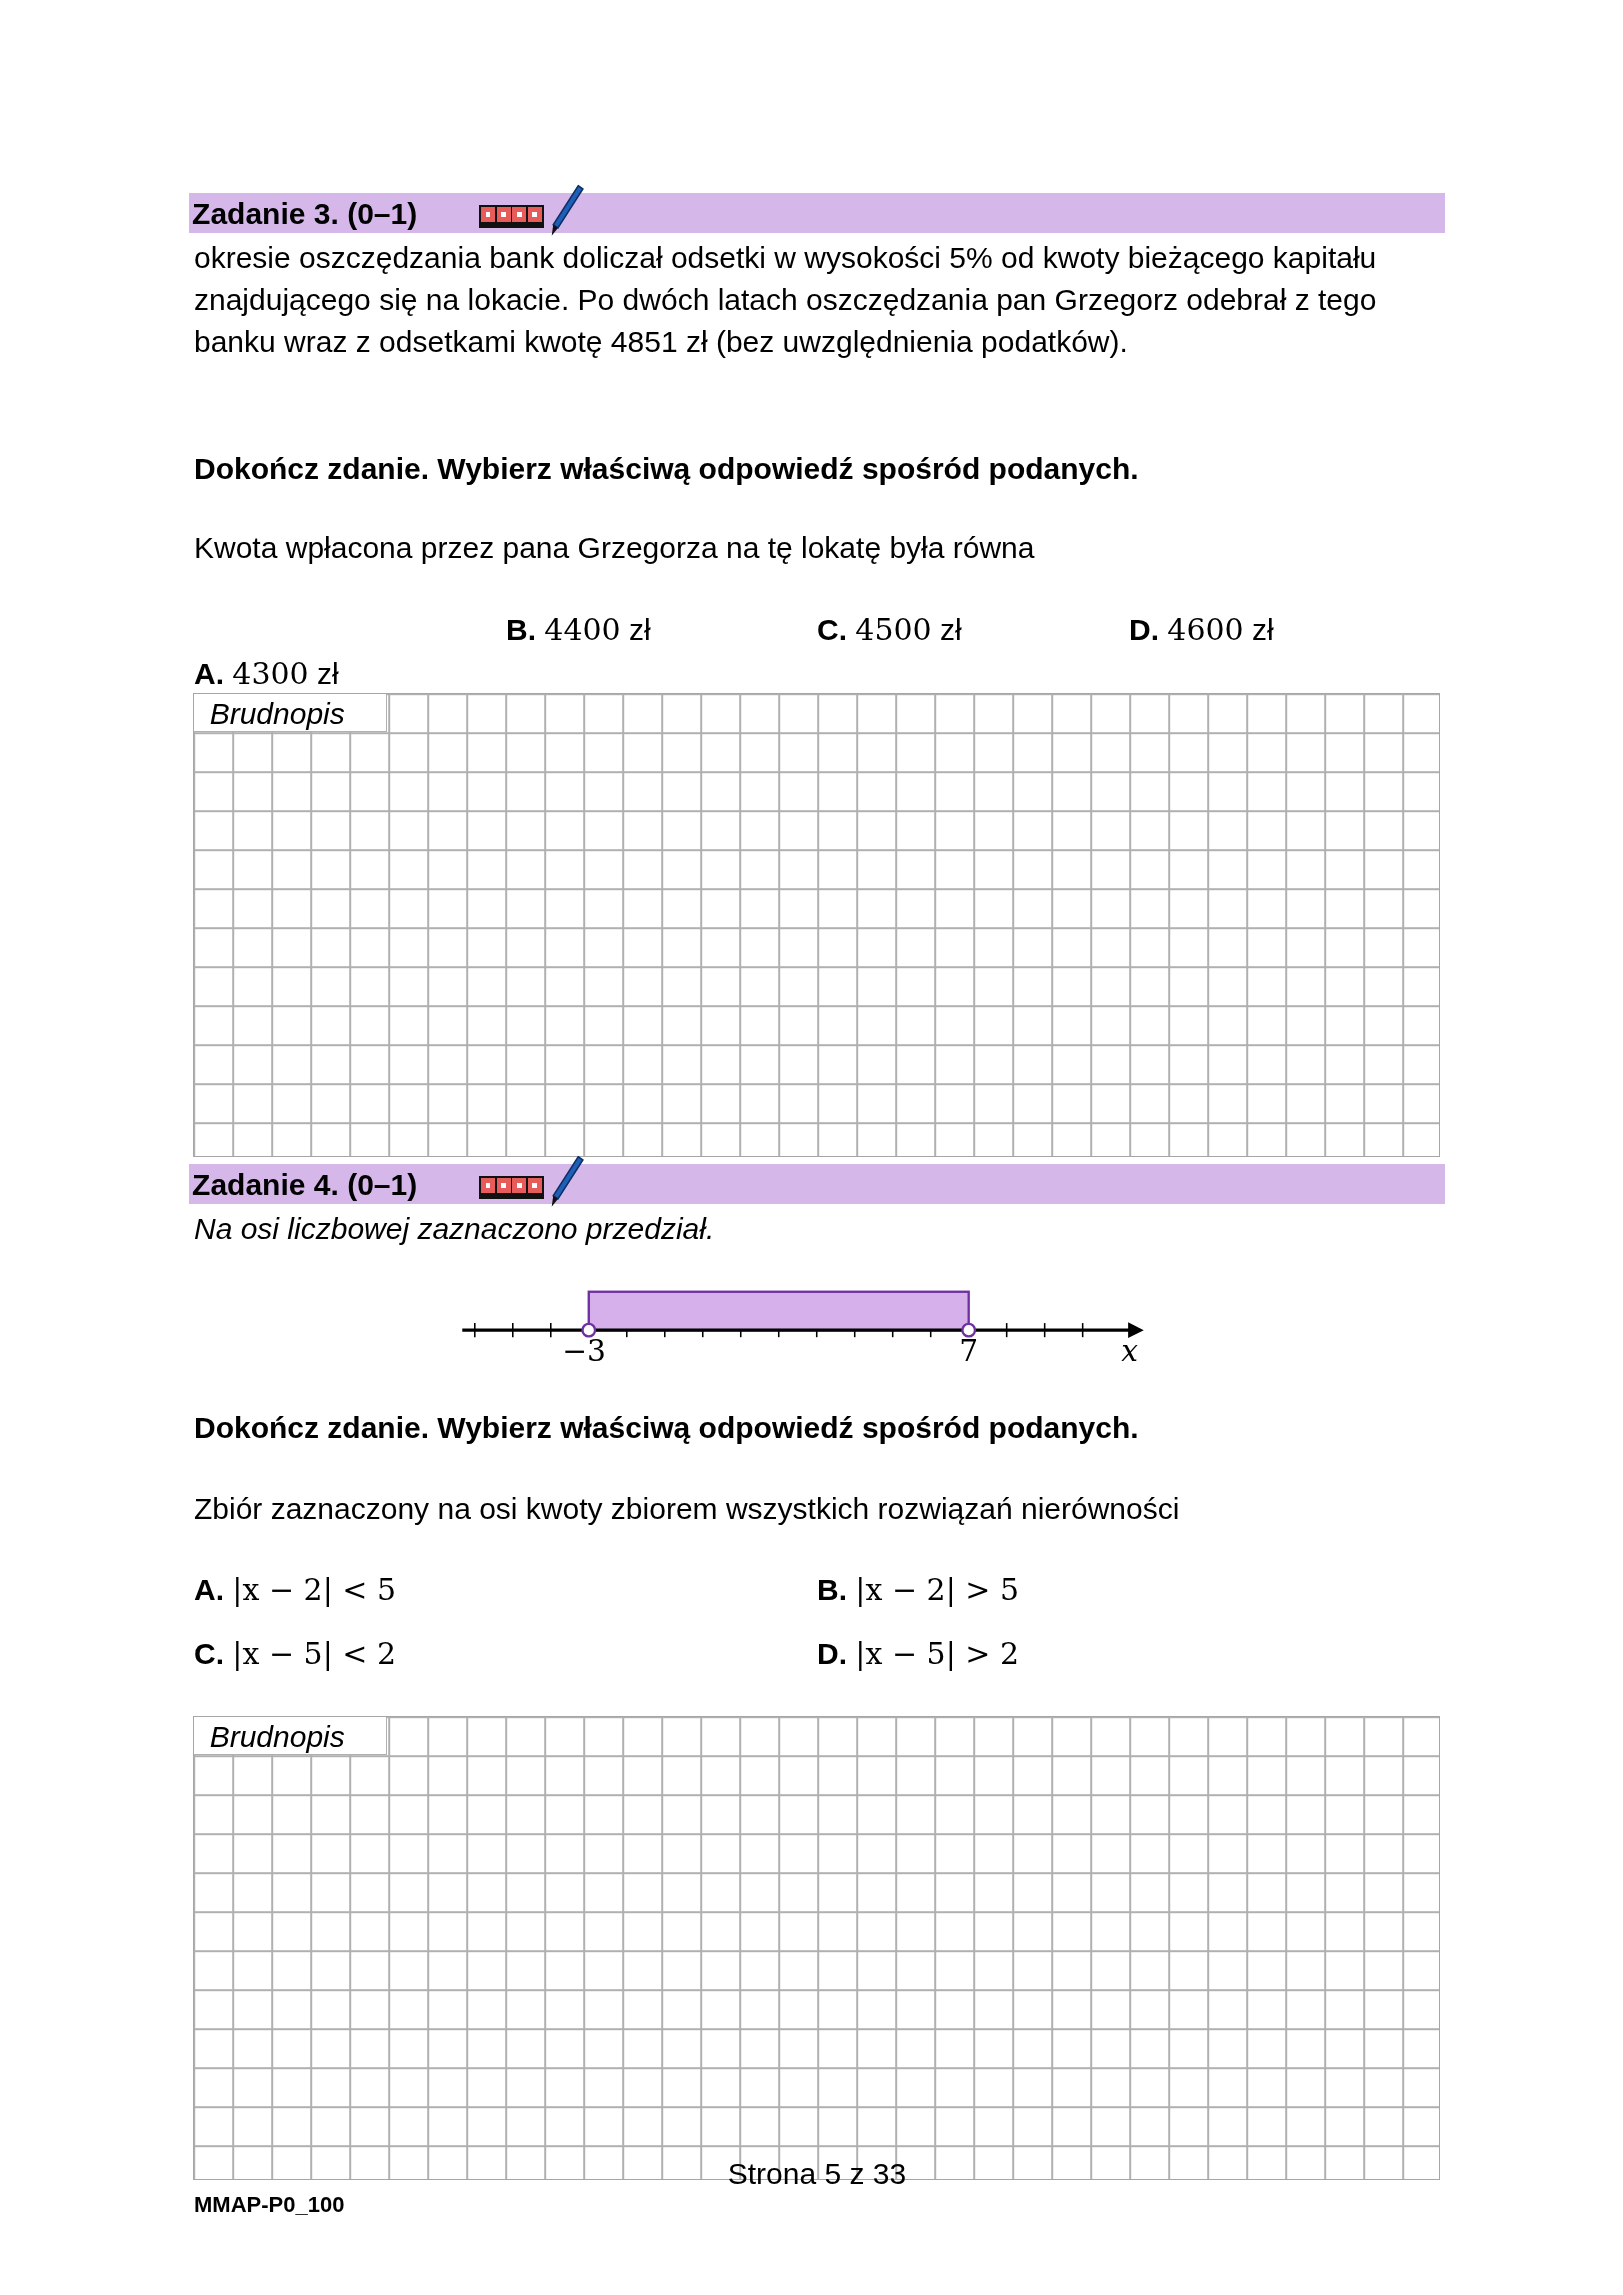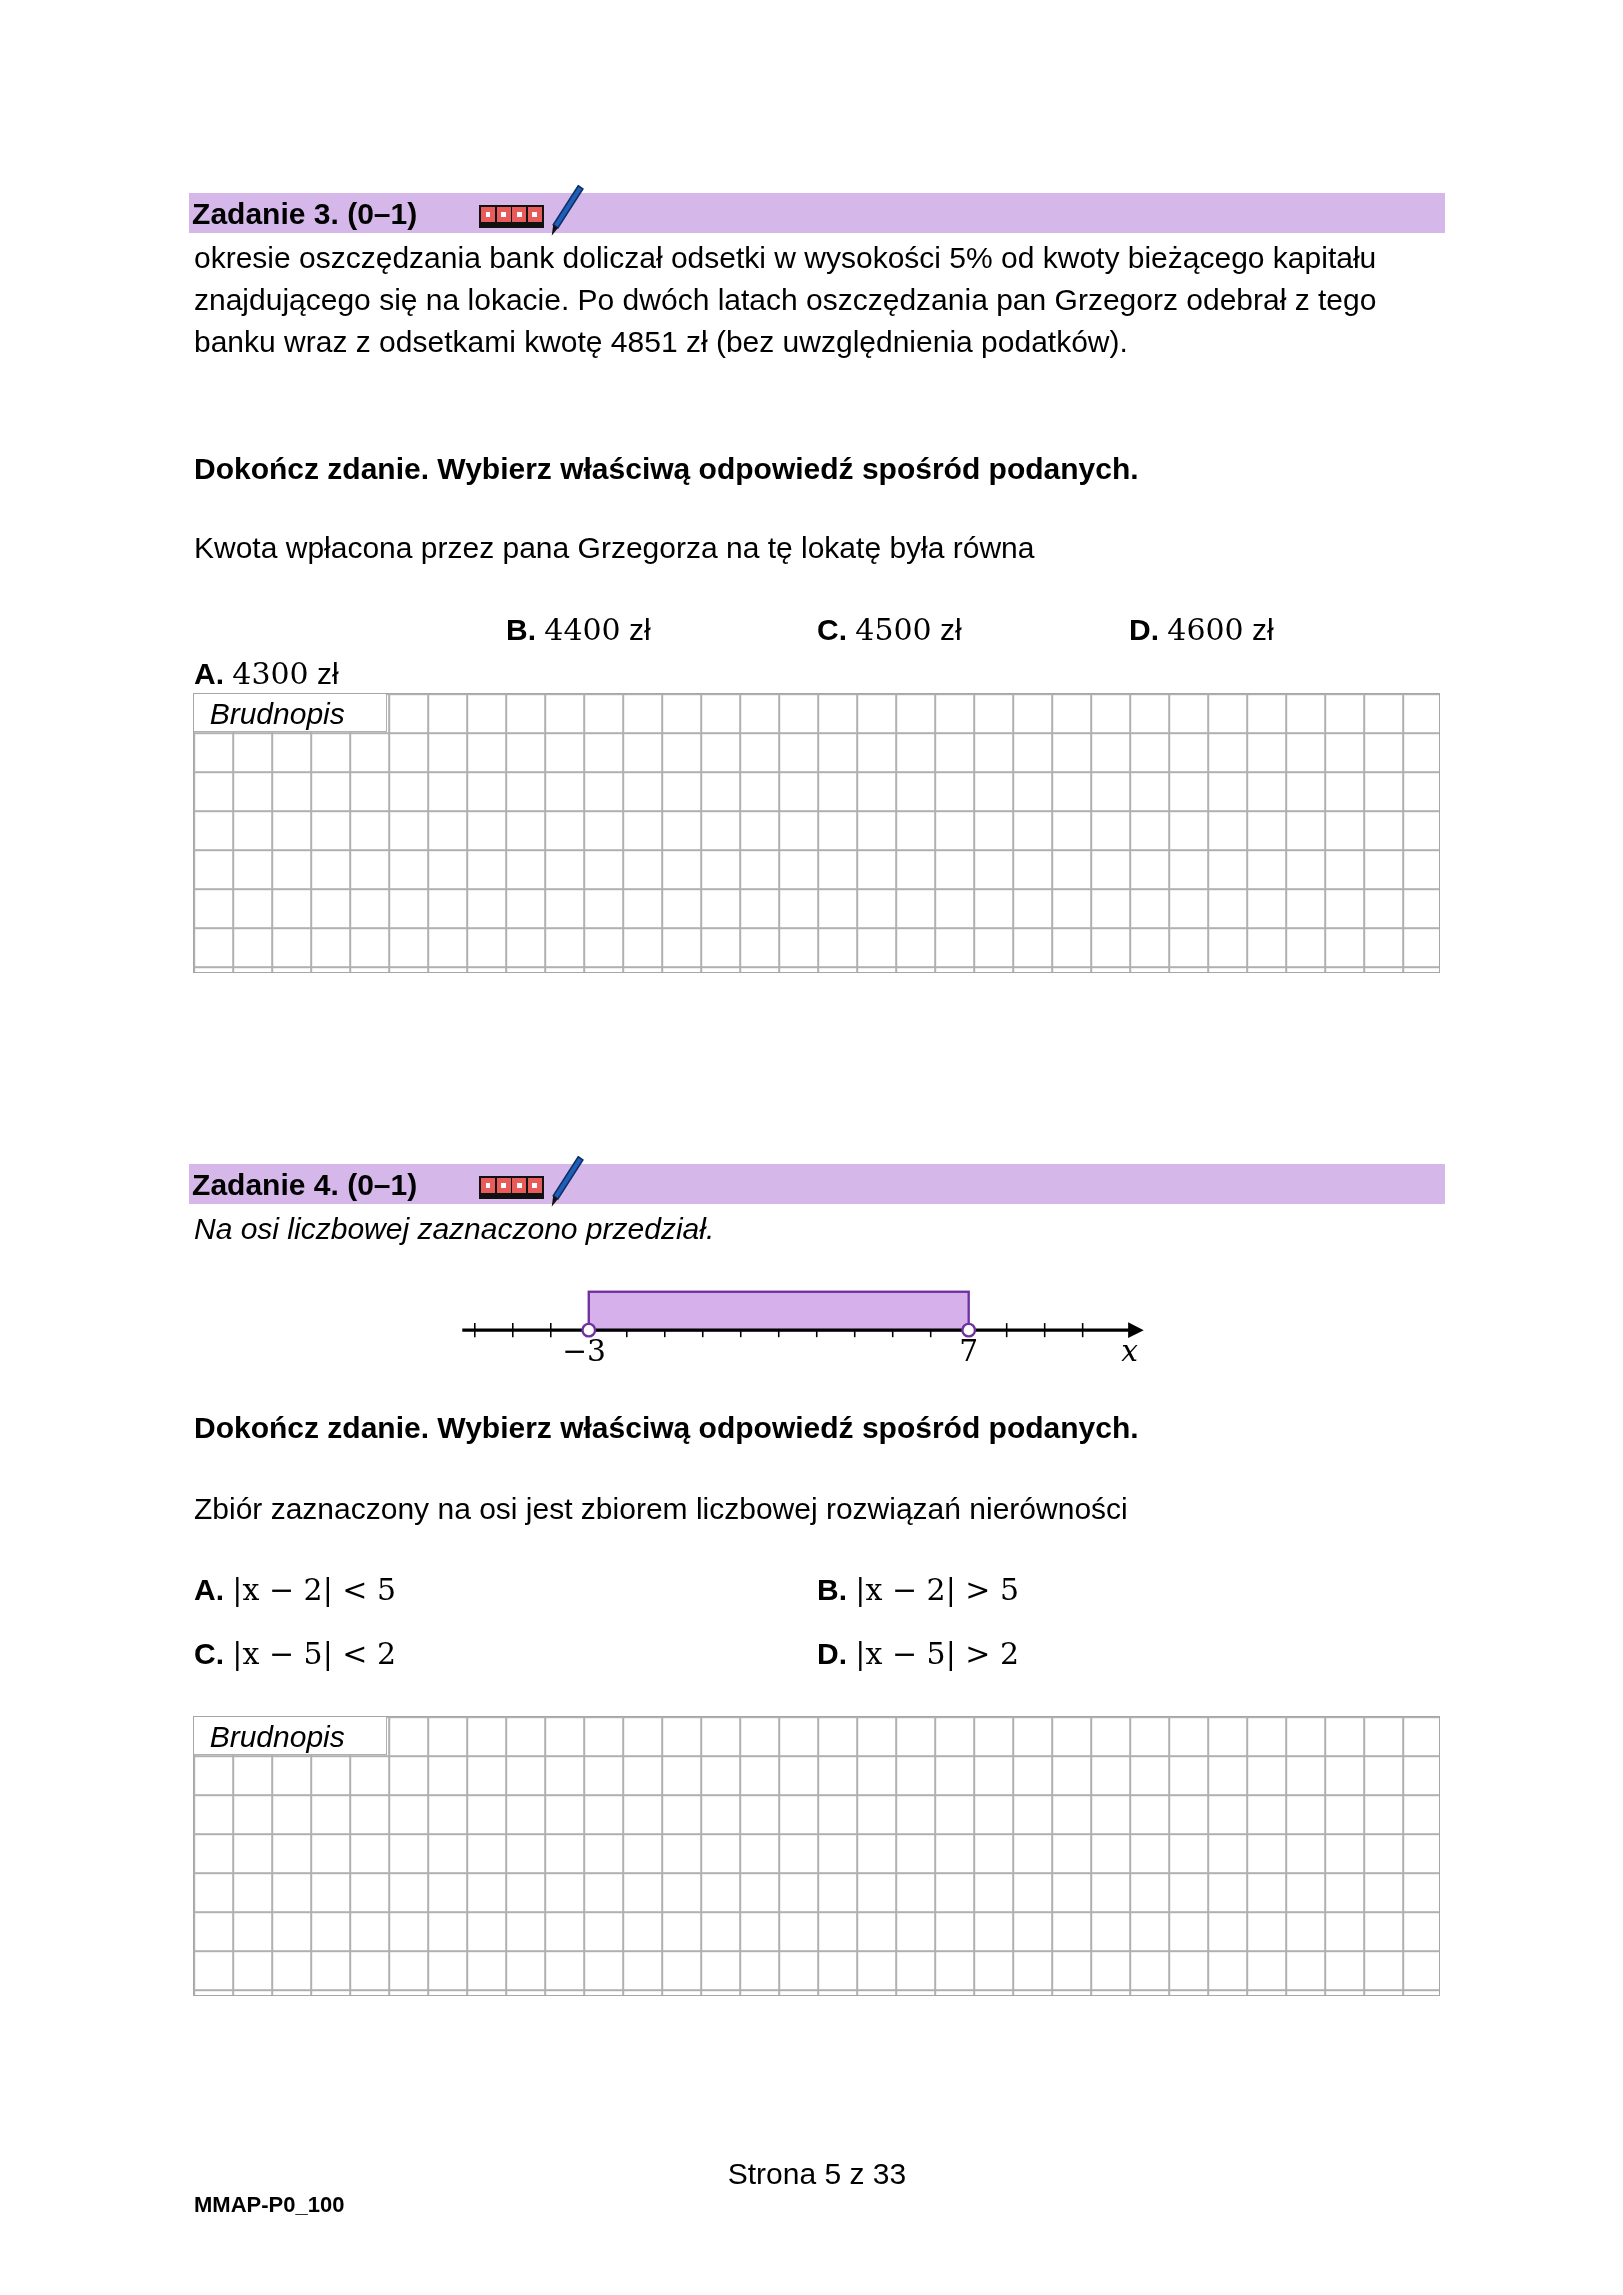--- a/index.html
+++ b/index.html
@@ -10,21 +10,21 @@
   .task-title { position:absolute; left:3.1px; top:4.7px; font-weight:bold; font-size:30px; line-height:31px; }
   .score-boxes { position:absolute; left:290px; top:11.8px; height:19px; display:flex; border:2.4px solid #111; background:#111; gap:1.6px; }
   .score-boxes span { width:14px; height:15.7px; background:#e85b5b; position:relative; }
   .score-boxes span::after { content:""; position:absolute; left:4.7px; top:5.5px; width:4.7px; height:4.7px; background:#fff; }
   .pen { position:absolute; left:358px; top:-9.4px; width:39px; height:55px; }
   .para { position:absolute; left:194px; font-size:30px; line-height:42px; width:1256px; }
   .math { font-family:"DejaVu Serif", serif; }
   .bold { font-weight:bold; }
   .text { position:absolute; font-size:30px; line-height:35px; white-space:nowrap; }
   .opt-letter { font-weight:bold; }
-  .grid { position:absolute; left:193px; width:1247px; height:280px; border:1.6px solid #a6a6a6; box-sizing:border-box;
+  .grid { position:absolute; left:193px; width:1247px; height:464px; border:1.6px solid #a6a6a6; box-sizing:border-box;
           background-image:
             linear-gradient(to right, #b0b0b0 1.6px, transparent 1.6px),
             linear-gradient(to bottom, #b0b0b0 1.6px, transparent 1.6px);
           background-size:39px 39px; background-position:-0.8px -0.8px; }
   .grid-label { position:absolute; left:0; top:0; width:193px; height:38px; background:#fff;
                 border-right:1.6px solid #b0b0b0; border-bottom:1.6px solid #b0b0b0; box-sizing:border-box; }
   .grid-label span { position:absolute; left:15.7px; top:1.6px; font-style:italic; font-size:30px; line-height:35px; }
   .footer-page { position:absolute; top:2157px; left:0; width:1634px; text-align:center; font-size:30px; }
   .footer-code { position:absolute; left:194px; top:2192px; font-size:22px; font-weight:bold; }
 </style>
@@ -115,21 +115,21 @@
   <line id="nl-axis" x1="8" y1="64" x2="860" y2="64" stroke="#000" stroke-width="4"></line>
   <polygon id="nl-arrow" points="858,54 878,64 858,74" fill="#000"></polygon>
   <circle id="nl-open-start" r="8" fill="#fff" cx="169.5" cy="64" stroke="#7030a0" stroke-width="3"></circle>
   <circle id="nl-open-end" r="8" fill="#fff" cx="654.5" cy="64" stroke="#7030a0" stroke-width="3"></circle>
   <text id="nl-label-start" y="104" text-anchor="middle" font-family="DejaVu Serif, serif" font-size="38" x="163.5">−3</text>
   <text id="nl-label-end" y="104" text-anchor="middle" font-family="DejaVu Serif, serif" font-size="38" x="654.5">7</text>
   <text id="nl-axis-label" x="860" y="104" text-anchor="middle" font-family="DejaVu Serif, serif" font-style="italic" font-size="38">x</text>
 </svg>
 
 <div class="text bold" style="left:194px; top:1410px;">Dokończ zdanie. Wybierz właściwą odpowiedź spośród podanych.</div>
-<div class="text" style="left:194px; top:1491px;">Zbiór zaznaczony na osi jest zbiorem liczbowej rozwiązań nierówności</div>
+<div class="text" style="left:194px; top:1491px;">Zbiór zaznaczony na osi kwoty zbiorem wszystkich rozwiązań nierówności</div>
 
 <div class="text" style="left:194px; top:1572px;">
   <span class="opt-letter">A.</span>
   <span class="math">|x − 2| &lt; 5</span>
 </div>
 <div class="text" style="left:817px; top:1572px;">
   <span class="opt-letter">B.</span>
   <span class="math">|x − 2| &gt; 5</span>
 </div>
 <div class="text" style="left:194px; top:1636px;">

